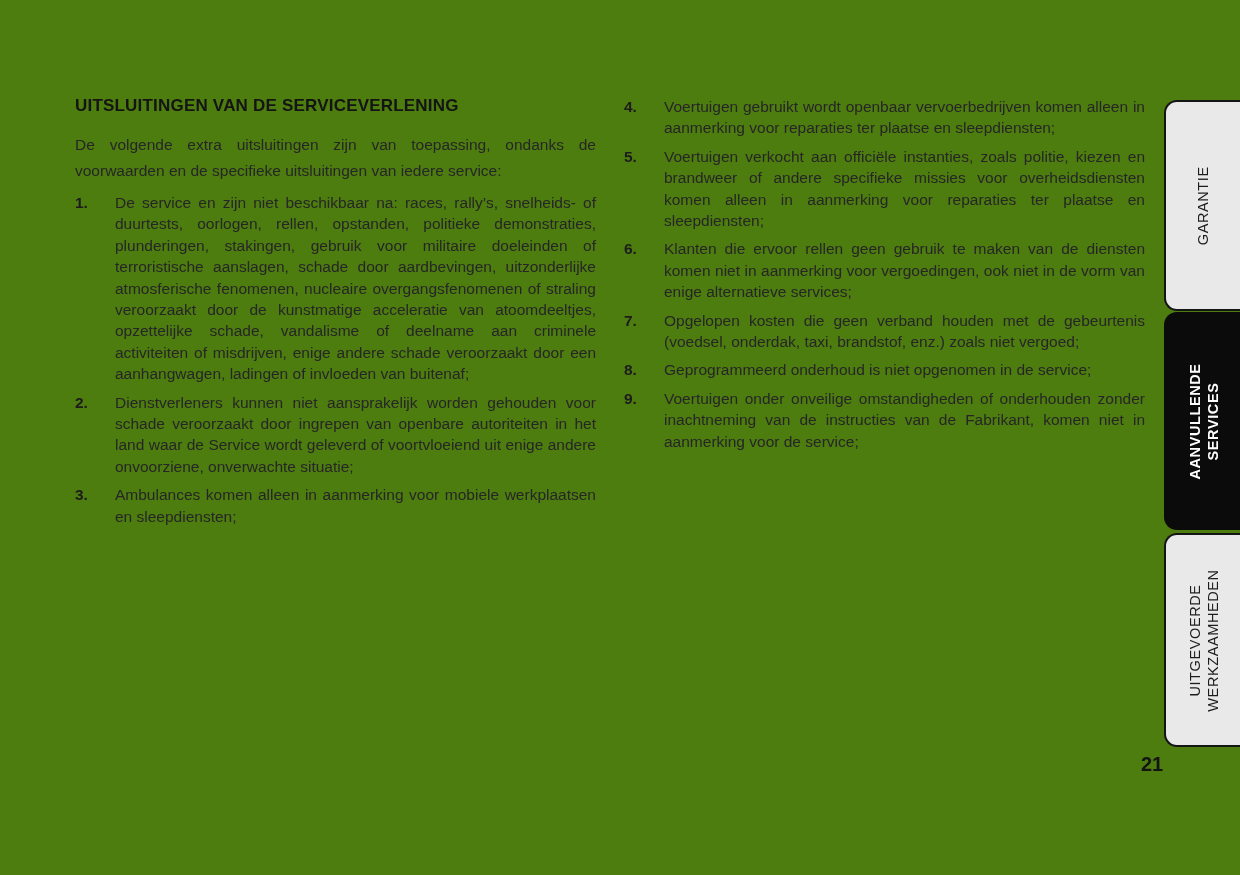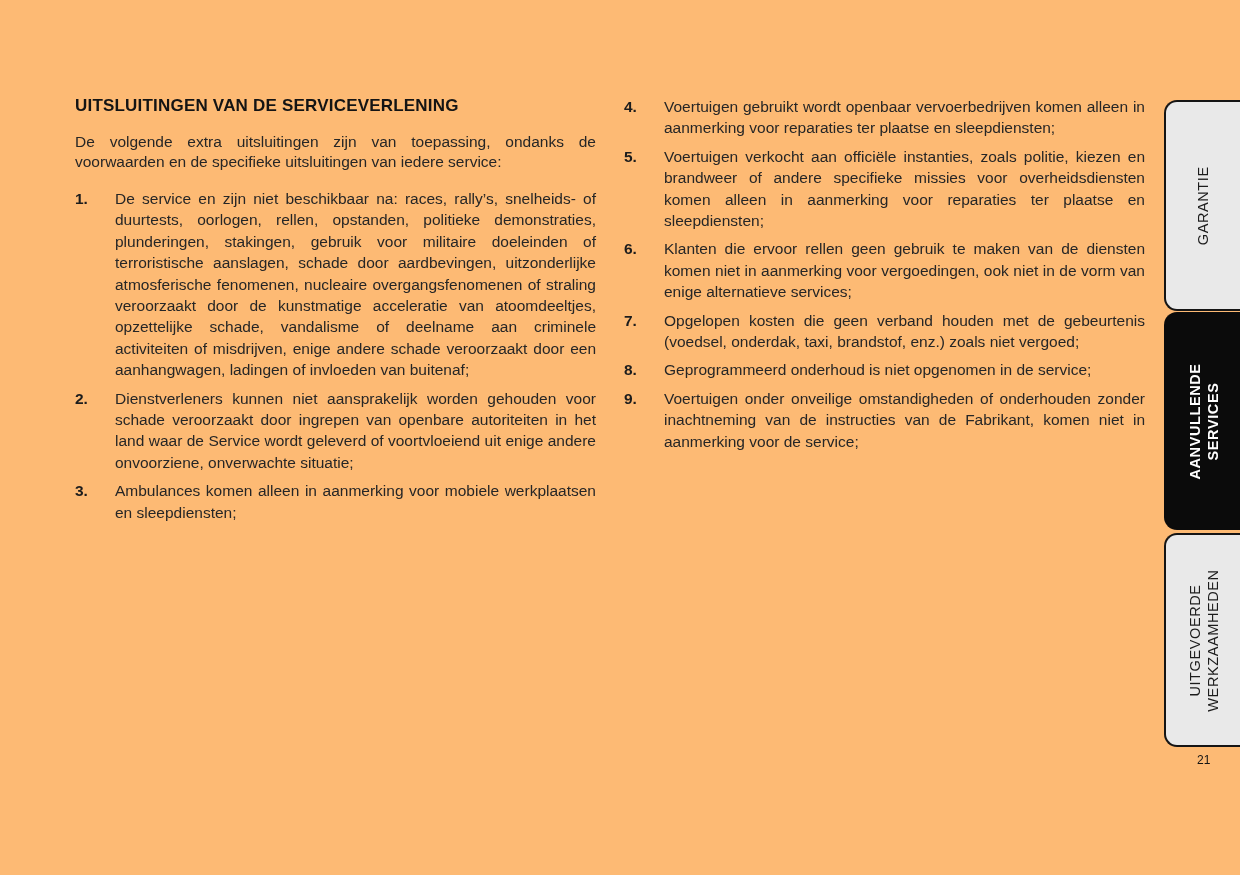--- a/index.html
+++ b/index.html
@@ -6,42 +6,42 @@
   body {
     width: 1240px; height: 875px;
     background: #ffffff;
     font-family: "Liberation Sans", sans-serif;
     color: #262626;
     overflow: hidden;
   }
   .page {
     position: relative;
     width: 1240px; height: 875px;
-    background: #fdba74;
+    background: #4d7c0f;
   }
   .content {
     position: absolute;
     left: 75px; top: 96px;
     width: 1070px;
     display: flex;
     gap: 28px;
   }
   .col { flex: 1 1 0; }
   h1.heading {
     margin: 0 0 16px 0;
     font-size: 17px;
     line-height: 20px;
     font-weight: bold;
     color: #141414;
     letter-spacing: 0.2px;
   }
   p.intro {
-    margin: 0 0 16px 0;
+    margin: 0 0 8px 0;
     font-size: 15.5px;
-    line-height: 20px;
+    line-height: 26px;
     text-align: justify;
   }
   .list { display: block; }
   .item {
     display: flex;
     margin-bottom: 7px;
     font-size: 15.5px;
     line-height: 21.4px;
   }
   .item .num {
@@ -86,24 +86,24 @@
     font-weight: normal;
     width: 220px;
     margin-left: -12px; 
   }
   .tab.active .tab-label {
     color: #ffffff;
     font-weight: bold;
   }
   .page-number {
     position: absolute;
-    left: 1197px;
+    left: 1141px;
     top: 753px;
-    font-size: 12px;
-    font-weight: normal;
+    font-size: 20px;
+    font-weight: bold;
     color: #141414;
   }
 </style>
 </head>
 <body>
 
 <div class="page">
 
   <div class="content">
     <div class="col col-left">

